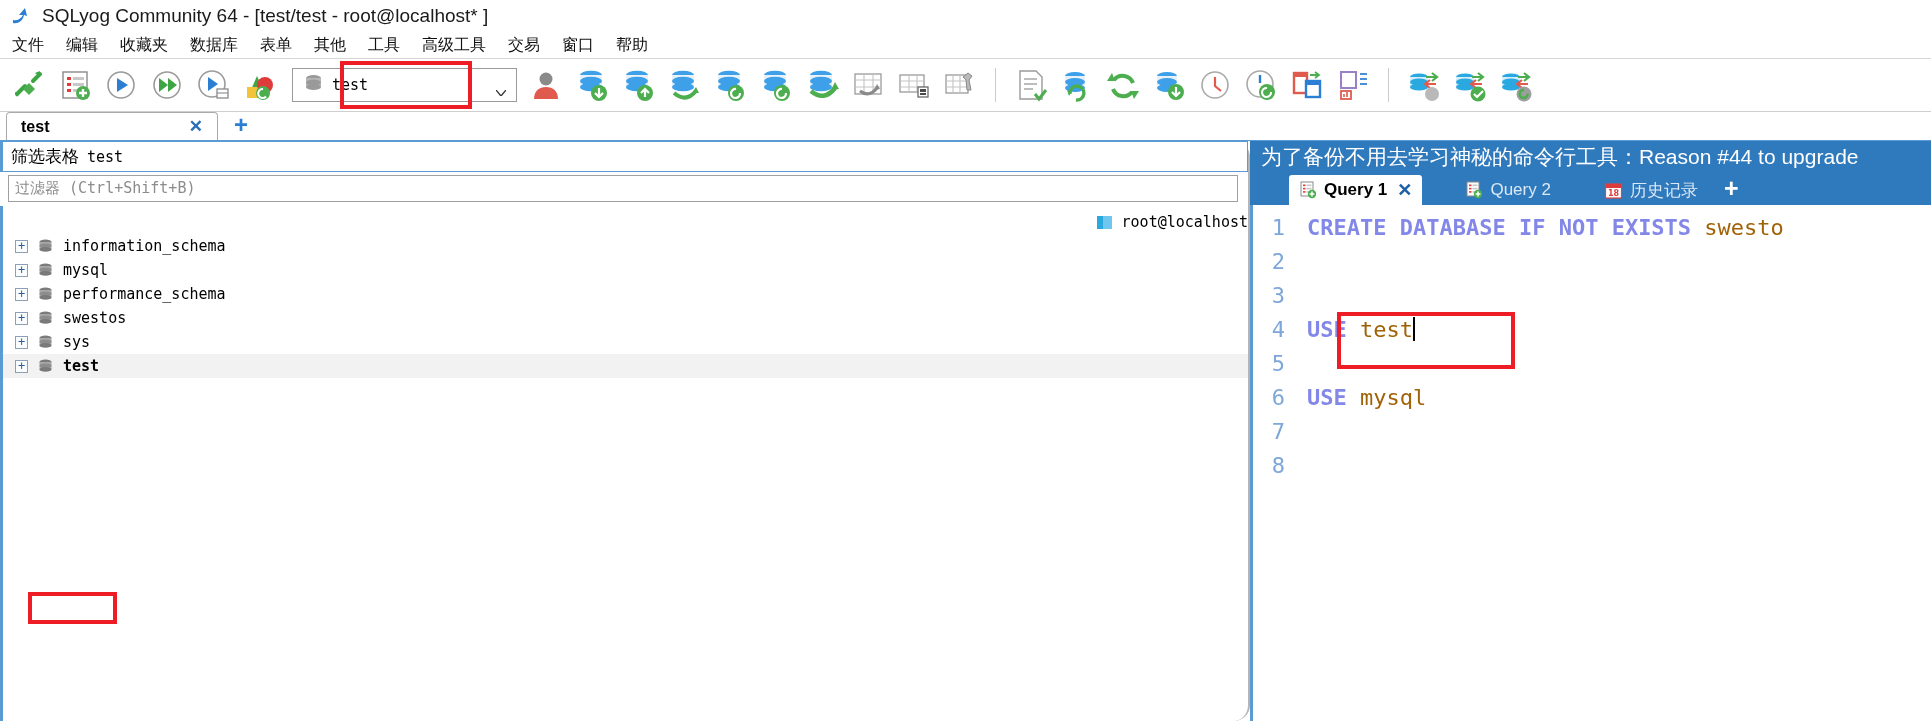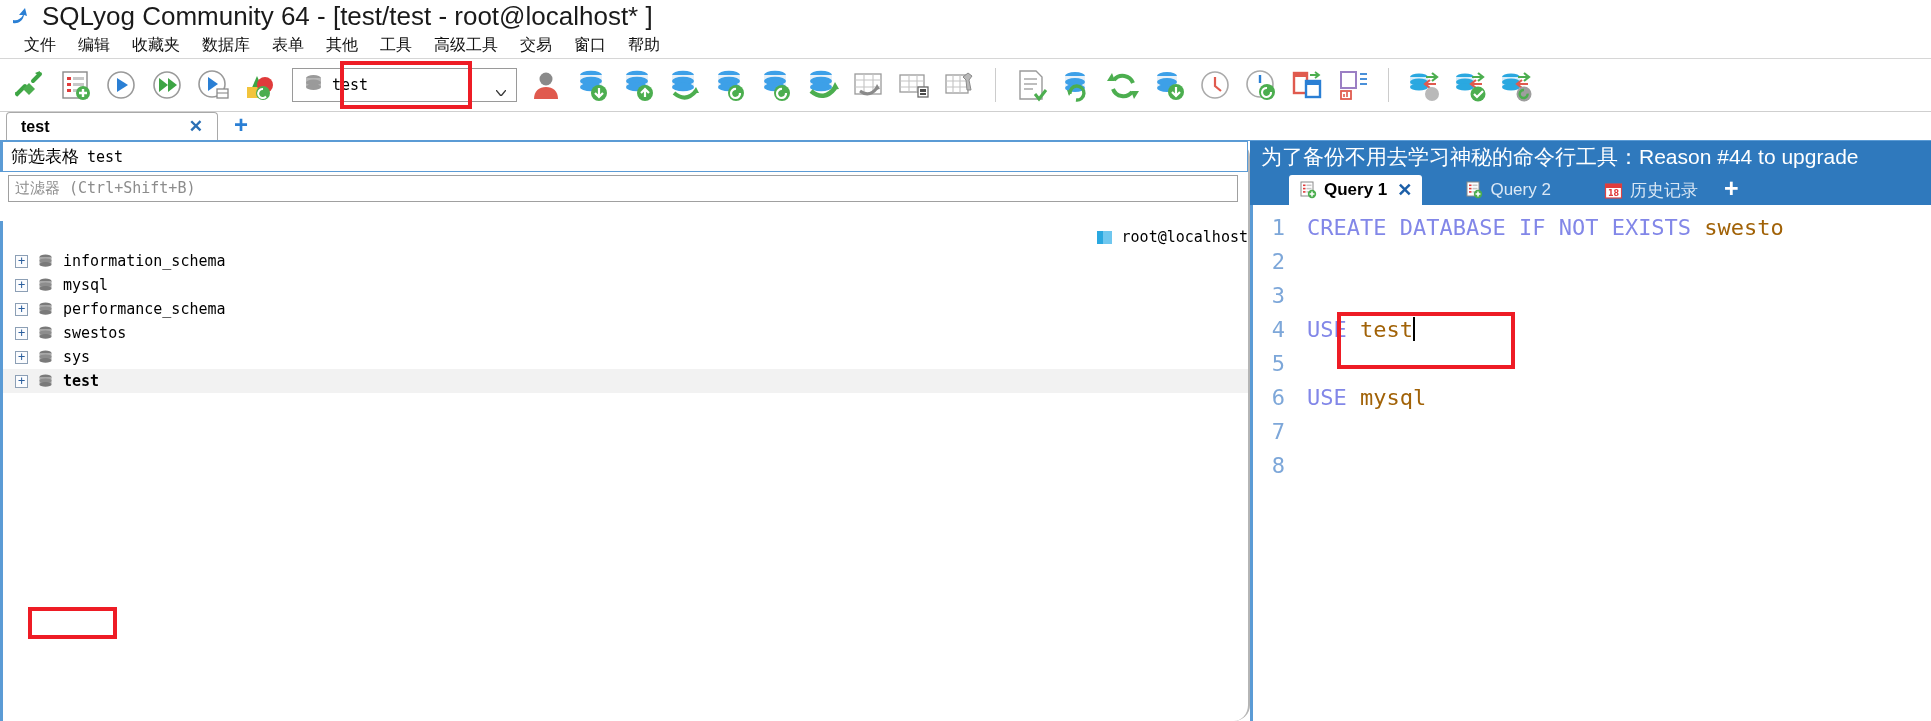--- a/index.html
+++ b/index.html
@@ -14,28 +14,28 @@
   
   .titlebar {
     height: 33px;
     display: flex;
     align-items: center;
     padding-left: 10px;
     background: #ffffff;
     border-bottom: 1px solid #ffffff;
   }
   .title-icon { width: 24px; height: 24px; margin-right: 8px; flex: 0 0 auto; }
-  .title-text { font-size: 26px; color: #1a1a1a; white-space: nowrap; }
+  .title-text { font-size: 19px; color: #1a1a1a; white-space: nowrap; }
 
   
   .menubar {
     height: 26px;
     display: flex;
     align-items: center;
-    padding-left: 24px;
+    padding-left: 12px;
     background: #ffffff;
     border-bottom: 1px solid #d6d6d6;
   }
   .menu-item {
     font-size: 16px;
     color: #111;
     margin-right: 22px;
     white-space: nowrap;
     cursor: default;
   }
@@ -138,21 +138,21 @@
     display: flex; align-items: center;
     padding-left: 8px;
     background: #ffffff;
   }
   .filter-head .cn { font-size: 17px; color: #000; }
   .filter-head .mono {
     font-family: "DejaVu Sans Mono", monospace;
     font-size: 15px; color: #000; margin-left: 8px;
   }
   .filter-input {
-    margin: 3px 10px 19px 8px;
+    margin: 3px 10px 4px 8px;
     height: 27px;
     border: 1px solid #a0a0a0;
     background: #ffffff;
     display: flex; align-items: center;
     padding-left: 6px;
   }
   .filter-input .ph {
     font-family: "DejaVu Sans Mono", monospace;
     font-size: 15px; color: #8c8c8c;
   }
@@ -266,21 +266,21 @@
     position: relative;
     overflow: hidden;
   }
   .code .ln {
     height: 34px; line-height: 34px;
     font-family: "DejaVu Sans Mono", monospace;
     font-size: 22px;
     white-space: pre;
     color: #000000;
   }
-  .kw { color: #8287e8; }
+  .kw { color: #8287e8; font-weight: bold; }
   .idf { color: #a16207; }
   .sem { color: #cc2b2b; }
   .caret {
     display: inline-block;
     width: 2px; height: 24px;
     background: #000;
     vertical-align: -4px;
   }
   .annot-code {
     position: absolute;

